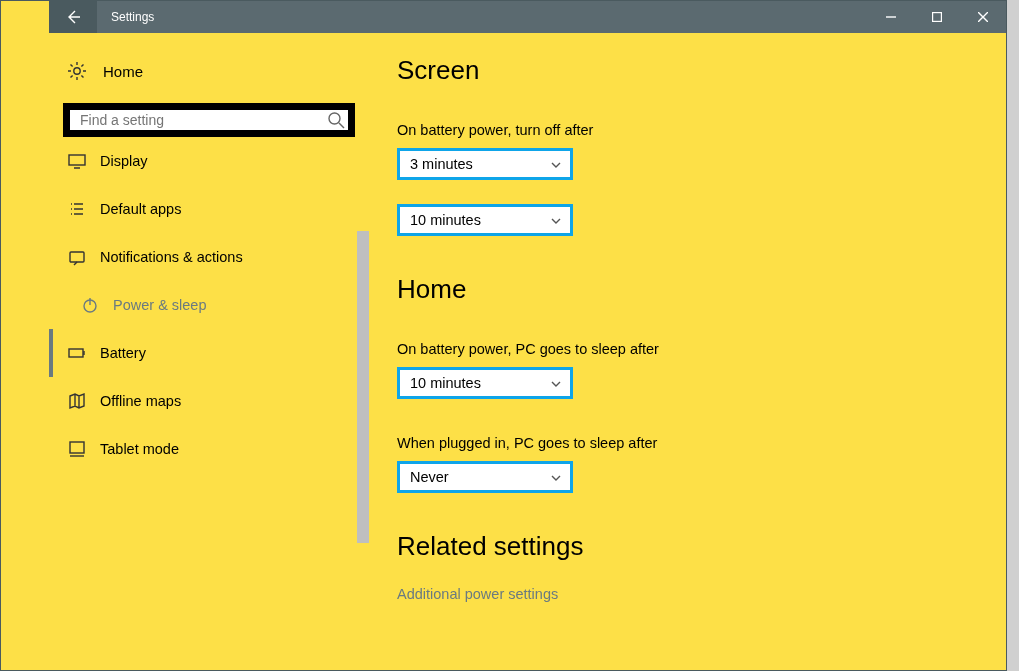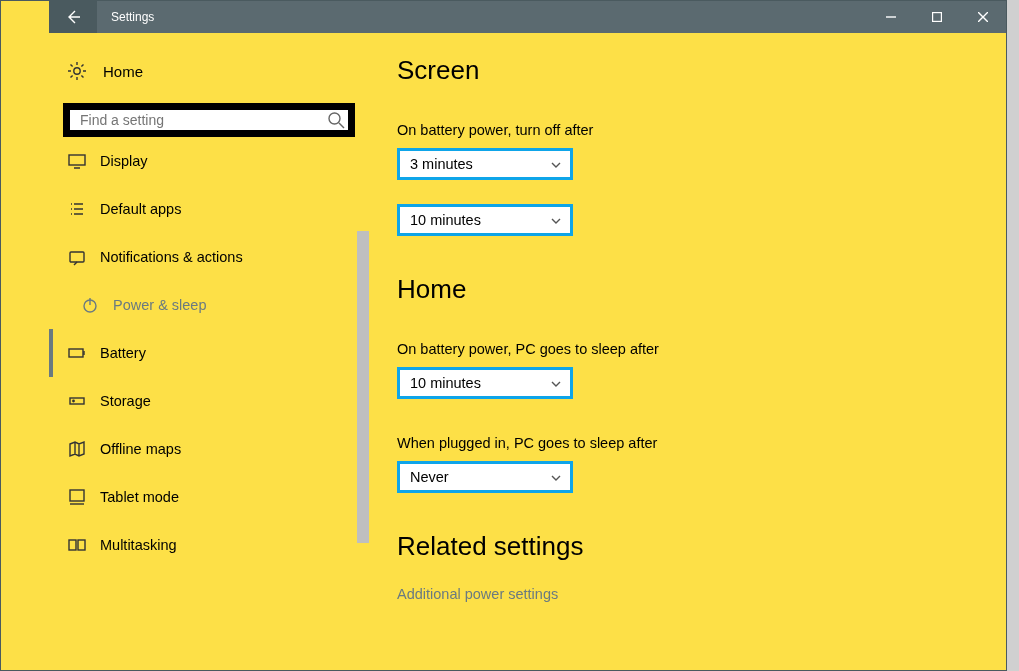--- a/index.html
+++ b/index.html
@@ -148,52 +148,34 @@
               <svg viewBox="0 0 20 20">
                 <rect x="2" y="6" width="14" height="8"></rect>
                 <path d="M17 8v4"></path>
               </svg>
             </span>
           <span>Battery</span>
         </div>
         <div class="nav-item">
           <span class="icon">
               <svg viewBox="0 0 20 20">
-                <rect x="3" y="7" width="14" height="6"></rect>
-                <circle cx="6.5" cy="10" r="0.7"></circle>
-              </svg>
-            </span>
-          <span>Storage</span>
-        </div>
-        <div class="nav-item">
-          <span class="icon">
-              <svg viewBox="0 0 20 20">
                 <path d="M3 5l5-2 4 2 5-2v12l-5 2-4-2-5 2z M8 3v12 M12 5v12"></path>
               </svg>
             </span>
           <span>Offline maps</span>
         </div>
         <div class="nav-item">
           <span class="icon">
               <svg viewBox="0 0 20 20">
                 <rect x="3" y="3" width="14" height="11"></rect>
                 <path d="M3 17h14"></path>
               </svg>
             </span>
           <span>Tablet mode</span>
         </div>
-        <div class="nav-item">
-          <span class="icon">
-              <svg viewBox="0 0 20 20">
-                <rect x="2" y="5" width="7" height="10"></rect>
-                <rect x="11" y="5" width="7" height="10"></rect>
-              </svg>
-            </span>
-          <span>Multitasking</span>
-        </div>
       </div>
 
       <div class="side-scroll">
         <div class="thumb"></div>
       </div>
     </div>
 
     <div class="content">
 
       <h1 class="section">Screen</h1>

